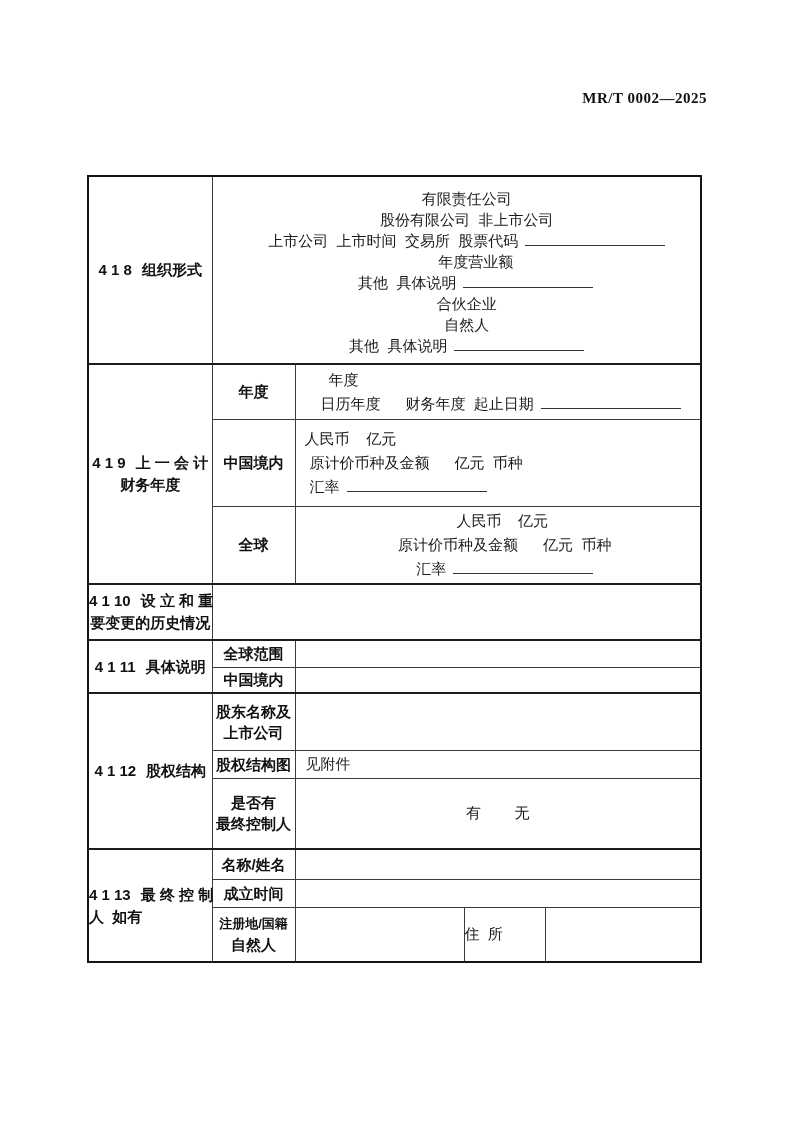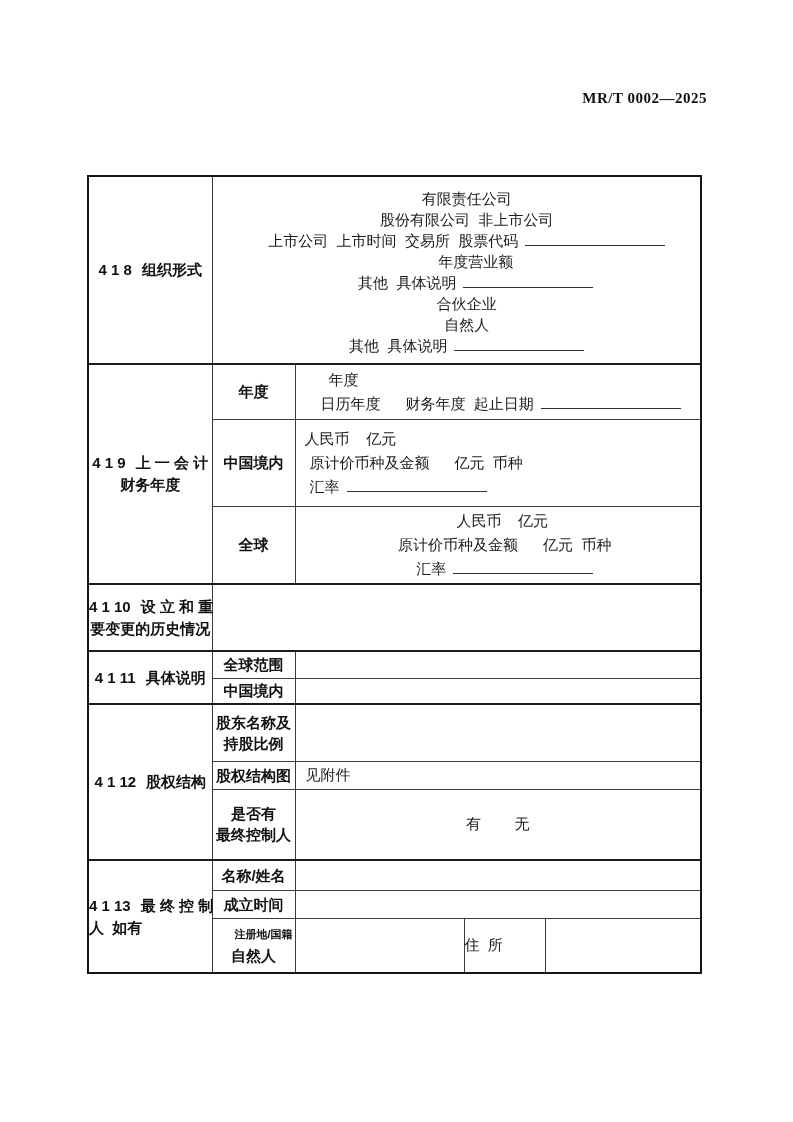--- a/index.html
+++ b/index.html
@@ -26,21 +26,21 @@
     border:1px solid #3b3b3b; padding:0; font-size:15px;
     vertical-align:middle; overflow:visible;
   }
   td.bb2 { border-bottom:2px solid #1c1c1c;text-align:center; }
   
   td.lbl { font-weight:bold; padding-right:0; color:#111; }
   .lbl .l1, .lbl .l2 { white-space:pre; line-height:22px; }
   .lbl .num { margin-right:10px; white-space:pre; }
   
   td.sub { font-weight:bold; text-align:center; line-height:21px; padding:0 2px; color:#111; }
-  .sub .small { font-size:11px; white-space:nowrap;text-align:right; }
+  .sub .small { font-size:13px; white-space:nowrap; }
   
   .pre { white-space:pre; }
   td.org { vertical-align:top; padding:11px 4px 0 25px; line-height:21px; }
   td.org .ind { padding-left:18px; }
   td.year-cell { padding-left:25px; line-height:24px; }
   td.year-cell .year-l1 { padding-left:8px; }
   td.cur-cell { padding-left:9px; line-height:24px;margin-top:20px; }
   td.cur-cell .cur-ind { padding-left:5px; }
   td.val-attach { padding-left:10px;margin-left:36px; }
   td.val-yesno { }
@@ -109,21 +109,21 @@
 
       <tr style="height:78px">
         <td class="sub bb2">全球</td>
         <td class="cur-cell bb2" colspan="3">
           <div class="pre">人民币    亿元</div>
           <div class="pre cur-ind">原计价币种及金额      亿元  币种</div>
           <div class="pre cur-ind"><span>汇率</span><span class="u u140"></span></div>
         </td>
       </tr>
 
-      <tr style="height:67px">
+      <tr style="height:56px">
         <td class="lbl bb2">
           <div class="l1"><span class="num">4 1 10</span><span>设 立 和 重</span></div>
           <div class="l2">要变更的历史情况</div>
         </td>
         <td class="bb2" colspan="4"></td>
       </tr>
 
       <tr style="height:27px">
         <td class="lbl bb2" rowspan="2">
           <div class="l1"><span class="num">4 1 11</span><span>具体说明</span></div>
@@ -135,21 +135,21 @@
         <td class="sub bb2">中国境内</td>
         <td class="bb2" colspan="3"></td>
       </tr>
 
       <tr style="height:57px">
         <td class="lbl bb2" rowspan="3">
           <div class="l1"><span class="num">4 1 12</span><span>股权结构</span></div>
         </td>
         <td class="sub">
           <div>股东名称及</div>
-          <div>持股比例</div>
+          <div>上市公司</div>
         </td>
         <td colspan="3"></td>
       </tr>
       <tr style="height:28px">
         <td class="sub">股权结构图</td>
         <td class="val-attach" colspan="3">见附件</td>
       </tr>
       <tr style="height:71px">
         <td class="sub bb2">
           <div>是否有</div>

